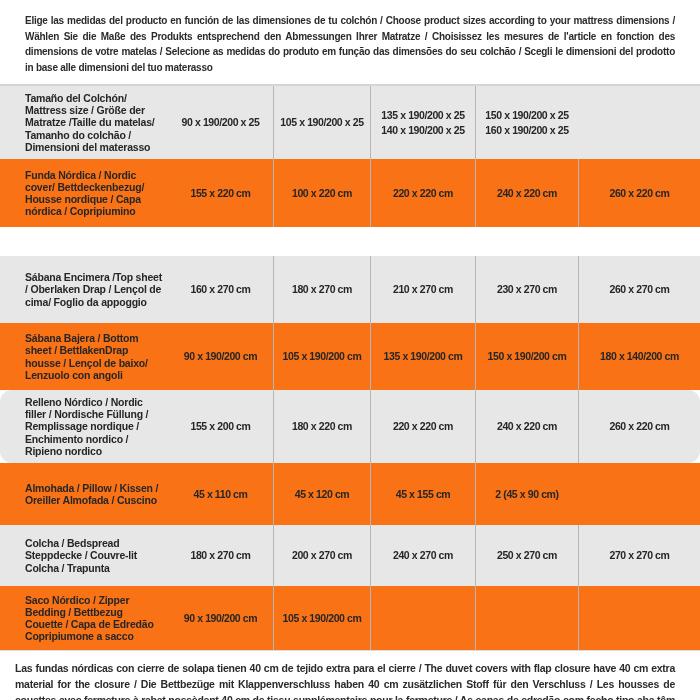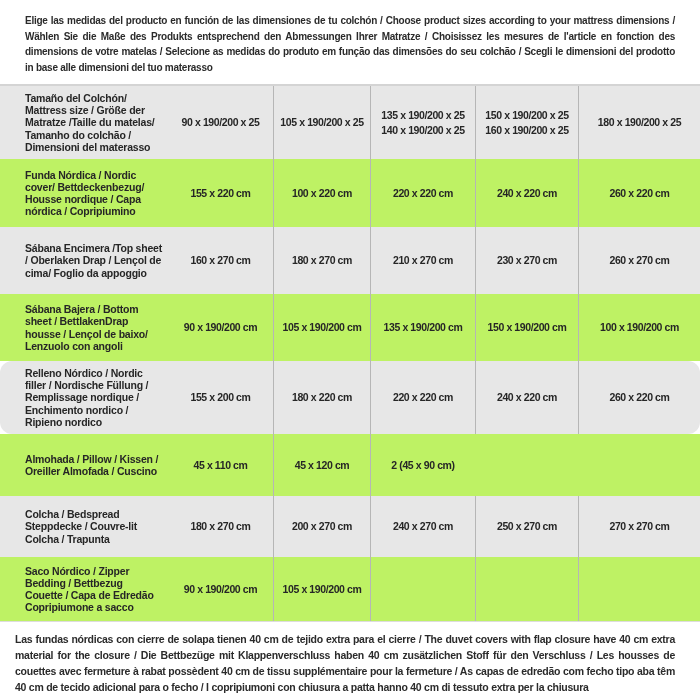--- a/index.html
+++ b/index.html
@@ -32,24 +32,24 @@
   .size-table {
     margin-top: 3px;
     border-top: 2px solid #d4d4d4;
     border-bottom: 1px solid #dddddd;
   }
   .t-row {
     display: grid;
     grid-template-columns: 168px 105px 97px 105px 103px 122px;
   }
   .t-row.shaded { background: #e7e7e7; }
-  .t-row.plain  { background: #bef264; }
+  .t-row.plain  { background: #f97316; }
   .t-row.r1 { min-height: 72px; }
   .t-row.r2 { min-height: 68px; }
-  .t-row.r3 { min-height: 67px; }
+  .t-row.r3 { min-height: 67px; margin-top: 29px; }
   .t-row.r4 { min-height: 67px; }
   .t-row.r5 { min-height: 73px; border-radius: 12px; }
   .t-row.r6 { min-height: 62px; }
   .t-row.r7 { min-height: 61px; }
   .t-row.r8 { min-height: 64px; }
   .label-cell {
     display: flex;
     align-items: center;
     box-sizing: border-box;
     padding: 6px 6px 6px 25px;
@@ -95,21 +95,20 @@
   <div class="size-table">
 
     <div class="t-row r1 shaded">
       <div class="label-cell">Tamaño del Colchón/ Mattress size / Größe der Matratze /Taille du matelas/ Tamanho do colchão / Dimensioni del materasso</div>
       <div class="value-cell">90 x 190/200 x 25</div>
       <div class="value-cell">105 x 190/200 x 25</div>
       <div class="value-cell">135 x 190/200 x 25
 140 x 190/200 x 25</div>
       <div class="value-cell">150 x 190/200 x 25
 160 x 190/200 x 25</div>
-      <div class="value-cell">180 x 190/200 x 25</div>
     </div>
 
     <div class="t-row r2 plain">
       <div class="label-cell">Funda Nórdica /  Nordic cover/ Bettdeckenbezug/ Housse nordique  / Capa nórdica / Copripiumino</div>
       <div class="value-cell">155 x 220 cm</div>
       <div class="value-cell">100 x 220 cm</div>
       <div class="value-cell">220 x 220 cm</div>
       <div class="value-cell">240 x 220 cm</div>
       <div class="value-cell">260 x 220 cm</div>
     </div>
@@ -122,36 +121,37 @@
       <div class="value-cell">230 x 270 cm</div>
       <div class="value-cell">260 x 270 cm</div>
     </div>
 
     <div class="t-row r4 plain">
       <div class="label-cell">Sábana Bajera / Bottom sheet / BettlakenDrap housse / Lençol de baixo/ Lenzuolo con angoli</div>
       <div class="value-cell">90 x 190/200 cm</div>
       <div class="value-cell">105 x 190/200 cm</div>
       <div class="value-cell">135 x 190/200 cm</div>
       <div class="value-cell">150 x 190/200 cm</div>
-      <div class="value-cell">100 x 190/200 cm</div>
+      <div class="value-cell">180 x 140/200 cm</div>
     </div>
 
     <div class="t-row r5 shaded">
       <div class="label-cell">Relleno Nórdico / Nordic filler / Nordische Füllung / Remplissage nordique / Enchimento nordico / Ripieno nordico</div>
       <div class="value-cell">155 x 200 cm</div>
       <div class="value-cell">180 x 220 cm</div>
       <div class="value-cell">220 x 220 cm</div>
       <div class="value-cell">240 x 220 cm</div>
       <div class="value-cell">260 x 220 cm</div>
     </div>
 
     <div class="t-row r6 plain">
       <div class="label-cell">Almohada  / Pillow / Kissen / Oreiller Almofada / Cuscino</div>
       <div class="value-cell">45 x 110 cm</div>
       <div class="value-cell">45 x 120 cm</div>
+      <div class="value-cell">45 x 155 cm</div>
       <div class="value-cell">2 (45 x 90 cm)</div>
     </div>
 
     <div class="t-row r7 shaded">
       <div class="label-cell">Colcha / Bedspread Steppdecke / Couvre-lit Colcha / Trapunta</div>
       <div class="value-cell">180 x 270 cm</div>
       <div class="value-cell">200 x 270 cm</div>
       <div class="value-cell">240 x 270 cm</div>
       <div class="value-cell">250 x 270 cm</div>
       <div class="value-cell">270 x 270 cm</div>

